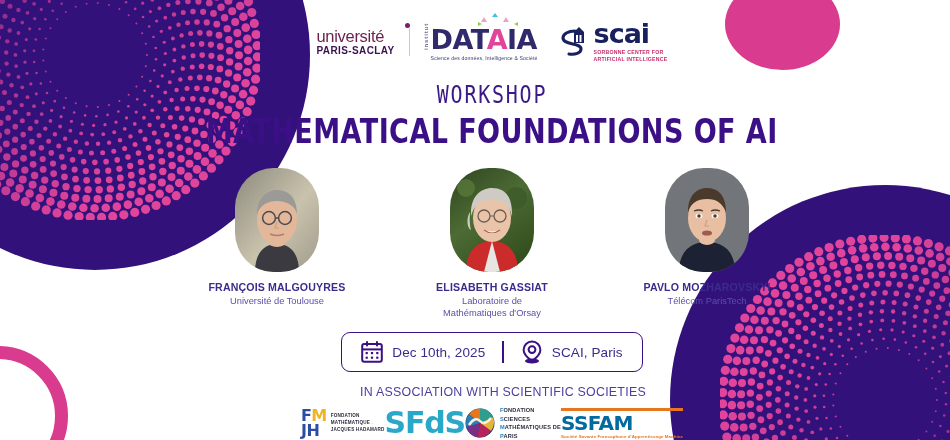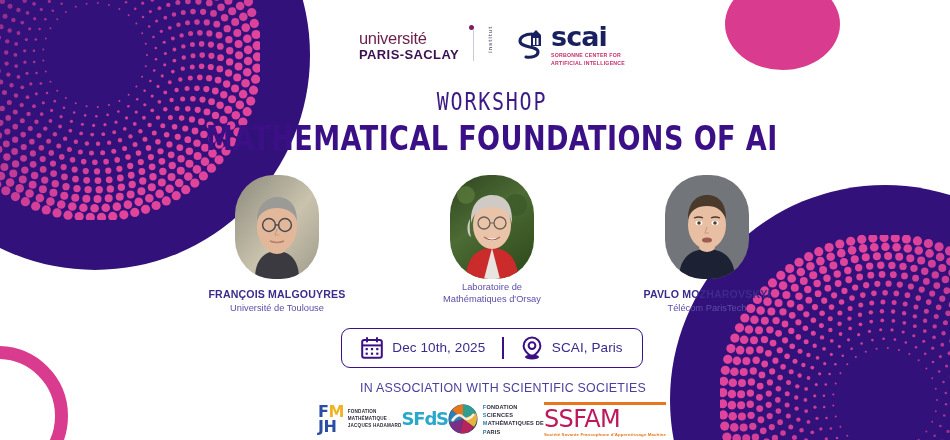--- a/index.html
+++ b/index.html
@@ -74,21 +74,21 @@
     padding-right:14px;
     border-right:1px solid #cfc7da;
     line-height:1;
   }
   .ups .l1{
     font-size:16.5px;letter-spacing:-0.3px;
     color:#6b1f4b;font-weight:400;
     position:relative;display:inline-block;
   }
   .ups .l2{
-    font-size:13px;letter-spacing:.4px;
+    font-size:10px;letter-spacing:.4px;
     color:#3b1050;font-weight:700;
     display:block;margin-top:1px;
   }
   .ups .dot{
     position:absolute;right:-1px;top:-5px;
     width:5px;height:5px;border-radius:50%;
     background:#7a1f63;
   }
 
   
@@ -217,38 +217,38 @@
   .fmjh .mono .y{color:#f0b323;}
   .fmjh .words{
     font-size:4.6px;font-weight:700;color:#2b2b3d;
     line-height:1.45;letter-spacing:.2px;
   }
   .fmjh .words .y{color:#f0b323;}
 
   
   .sfds{
     font-family:"DejaVu Sans", sans-serif;
-    font-size:18px;font-weight:700;color:#29a8c9;
+    font-size:30px;font-weight:700;color:#29a8c9;
     letter-spacing:-1.2px;line-height:1;
   }
 
   
   .fsmp{display:flex;align-items:center;gap:5px;}
   .fsmp-words{
     font-size:5.6px;font-weight:700;color:#2b2b3d;
     line-height:1.5;letter-spacing:.2px;
   }
   .fsmp-words .c{color:#2a7fb8;}
 
   
   .ssfam{line-height:1;}
   .ssfam .bar{height:3px;background:#e8761e;margin-bottom:2px;}
   .ssfam .name{
     font-family:"DejaVu Sans", sans-serif;
-    font-size:24px;font-weight:400;color:#be185d;
+    font-size:20px;font-weight:700;color:#0369a1;
     letter-spacing:-.6px;
   }
   .ssfam .sub{
     font-size:4.4px;color:#e8761e;font-weight:600;
     letter-spacing:.1px;margin-top:2px;
   }
 </style>
 </head>
 <body>
 
@@ -1838,20 +1838,31 @@
 
     <div class="logo-row">
 
       <div class="ups">
         <span class="l1">université</span><span class="dot"></span>
         <span class="l2">PARIS-SACLAY</span>
       </div>
 
       <div class="dataia">
         <div class="inst">institut</div>
+        <div class="dataia-main">
+          <svg class="sparks" viewBox="0 0 55 14">
+            <polygon points="3,9 6,4 9,9" fill="#f2a0c8"></polygon>
+            <polygon points="14,4 17,0 20,4" fill="#3fc0e0"></polygon>
+            <polygon points="25,9 28,4 31,9" fill="#f2a0c8"></polygon>
+            <polygon points="0,13 4,11 0,9" fill="#8ed04a"></polygon>
+            <polygon points="40,9 36,11 40,13" fill="#8ed04a"></polygon>
+          </svg>
+          <div class="word"><span>DAT</span><span class="pink">A</span><span>I</span><span>A</span></div>
+          <div class="tag">Science des données, Intelligence &amp; Société</div>
+        </div>
       </div>
 
       <div class="scai">
         <svg class="scai-mark" viewBox="0 0 29 38">
           <path d="M19 4 L24 9 L24 20 L14 20 L14 9 Z" fill="#18205e"></path>
           <rect x="16" y="12" width="2" height="7" fill="#fff"></rect>
           <rect x="19.5" y="12" width="2" height="7" fill="#fff"></rect>
           <path d="M15 8 C8 8 3 11 3 15 C3 19 9 20 13 21 C17 22 21 23 21 26 C21 30 15 32 9 31" fill="none" stroke="#18205e" stroke-width="3.1" stroke-linecap="round"></path>
         </svg>
         <div class="scai-txt">
@@ -1914,20 +1925,21 @@
             <ellipse cx="42" cy="50" rx="19" ry="24" fill="#eac4a8"></ellipse>
             <path d="M21 48 C20 26 33 20 42 20 C53 20 63 26 62 49 C60 38 54 32 42 32 C31 32 24 37 21 48Z" fill="#cfcbc4"></path>
             <path d="M20 44 C16 50 17 60 21 62 C19 54 20 48 20 44Z" fill="#cfcbc4"></path>
             <circle cx="34" cy="48" r="6" fill="none" stroke="#6b5f55" stroke-width="1.3"></circle>
             <circle cx="50" cy="48" r="6" fill="none" stroke="#6b5f55" stroke-width="1.3"></circle>
             <line x1="40" y1="48" x2="44" y2="48" stroke="#6b5f55" stroke-width="1.2"></line>
             <path d="M34 62 Q42 70 50 62 Q42 65 34 62Z" fill="#fff"></path>
             <path d="M34 62 Q42 68 50 62" fill="none" stroke="#a8604f" stroke-width="1.2"></path>
           </svg>
         </div>
+        <div class="sp-name">ELISABETH GASSIAT</div>
         <div class="sp-aff">Laboratoire de<br>Mathématiques d'Orsay</div>
       </div>
 
       <div class="speaker">
         <div class="portrait">
           <svg viewBox="0 0 84 104" preserveAspectRatio="xMidYMid slice">
             <rect width="84" height="104" fill="#72757a"></rect>
             <path d="M14 104 C14 82 27 74 42 74 C57 74 70 82 70 104 Z" fill="#1c2133"></path>
             <ellipse cx="42" cy="50" rx="19" ry="24" fill="#e9bfa3"></ellipse>
             <path d="M23 44 C23 26 33 20 42 20 C52 20 61 26 61 44 C57 35 52 31 42 31 C32 31 26 35 23 44Z" fill="#4a3a2c"></path>

